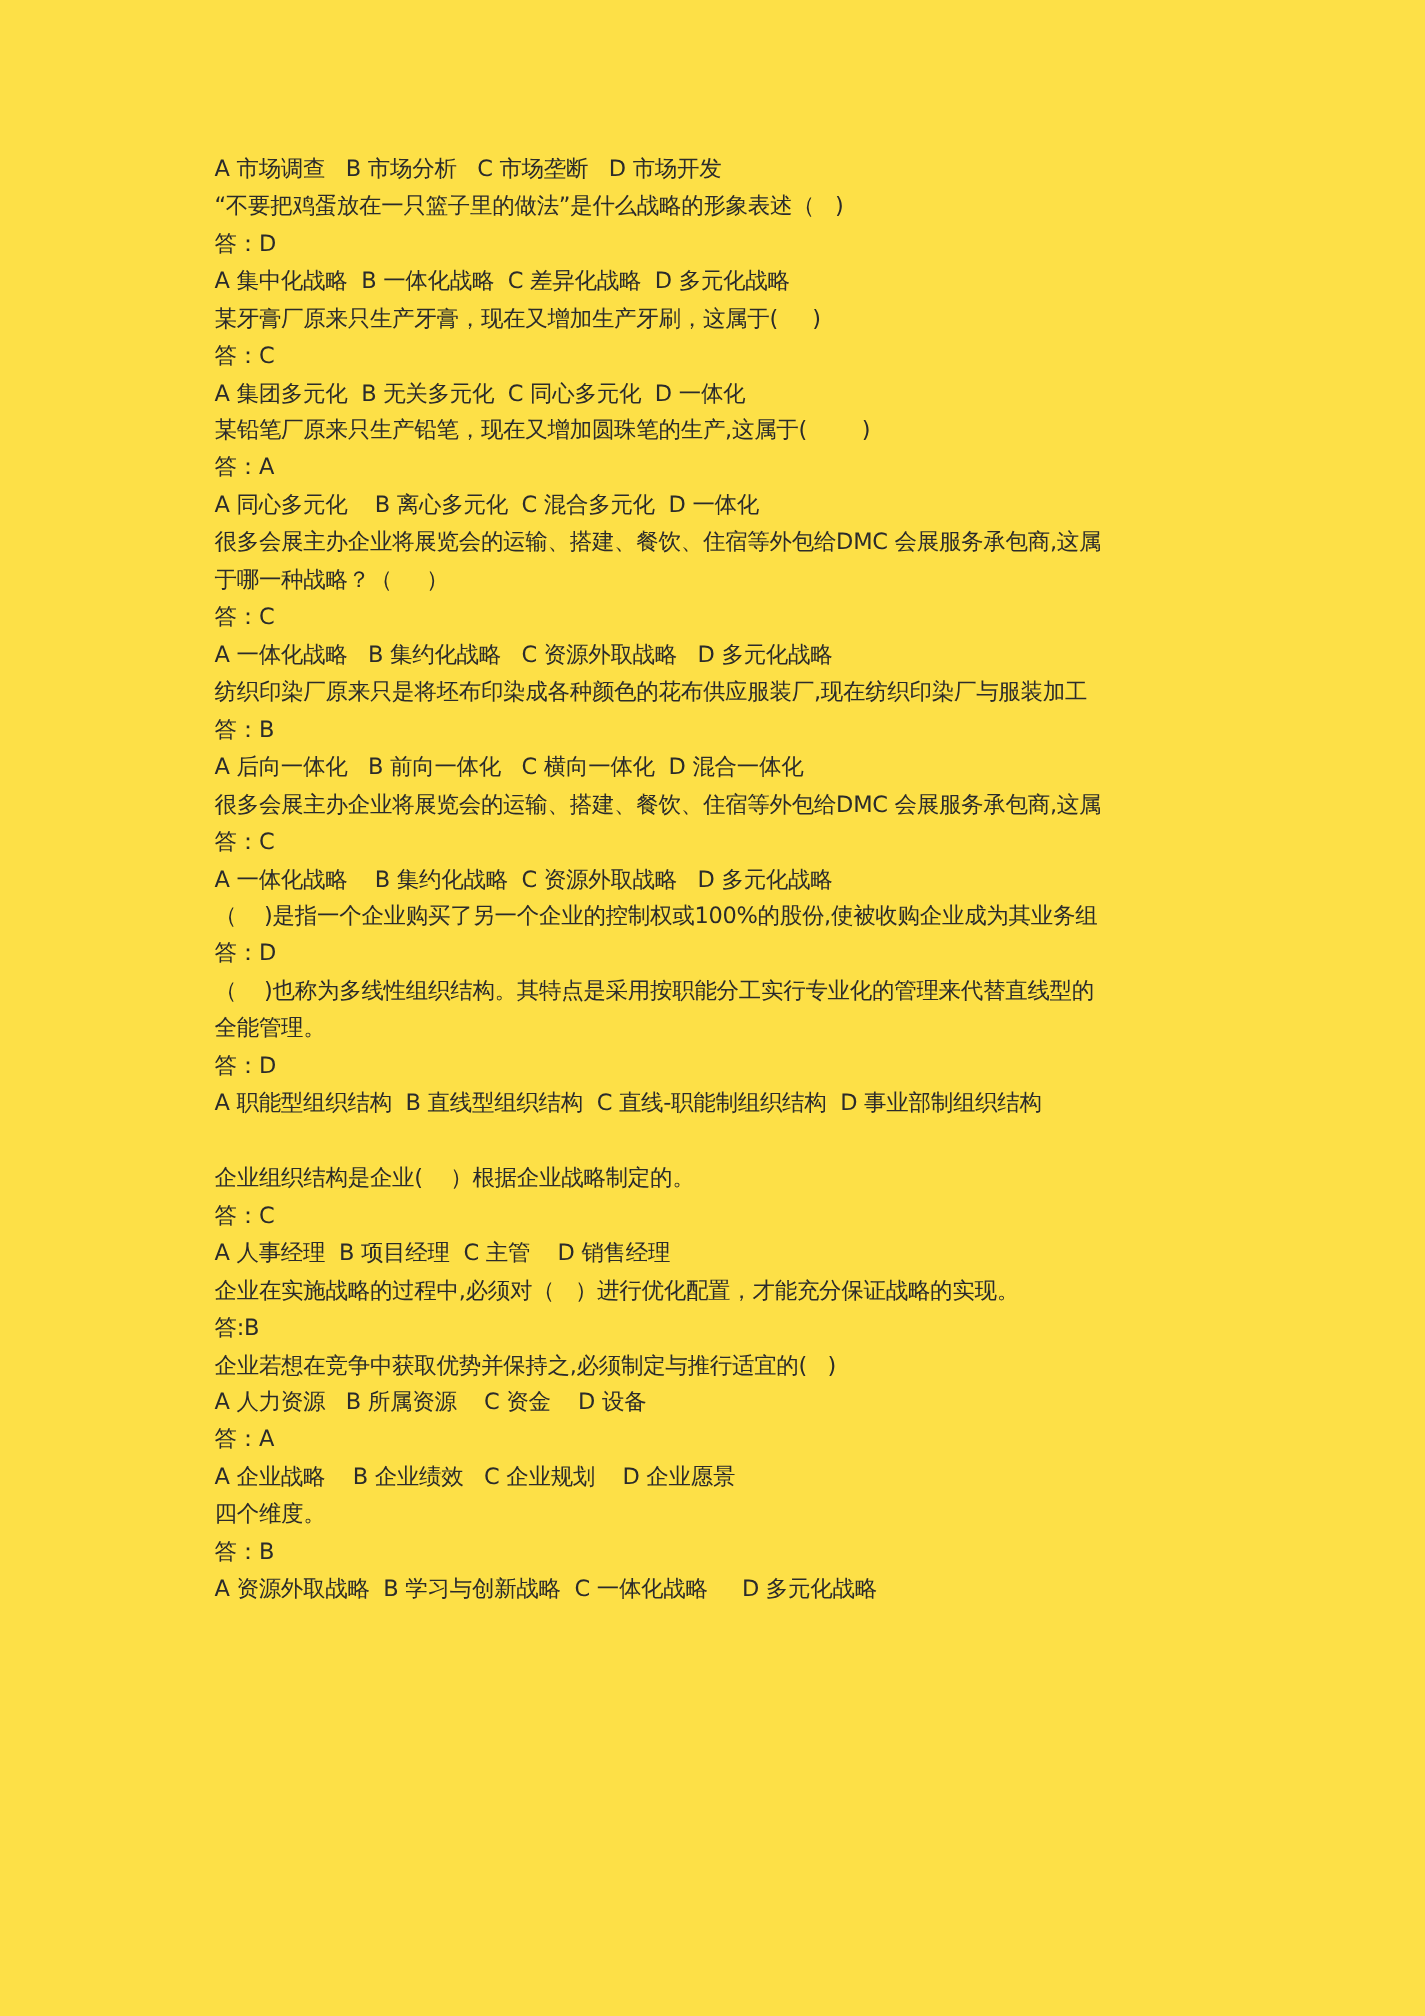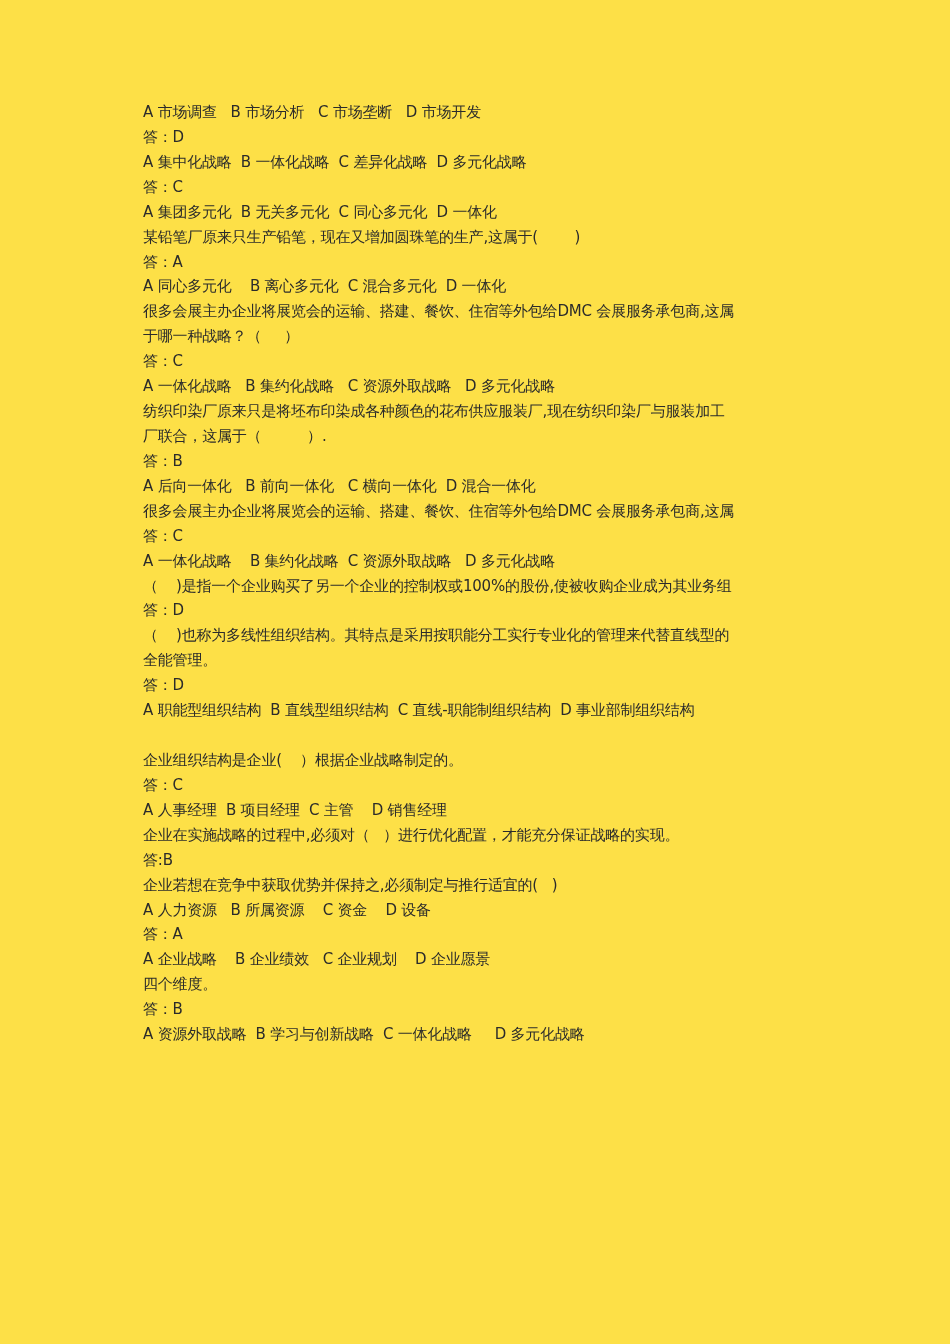--- a/index.html
+++ b/index.html
@@ -38,33 +38,34 @@
   }
   .line.blank { height: 24.93px; }
   .answer { color: #2b2b2b; }
 </style>
 </head>
 <body>
 
 <div class="page">
   <div class="content">
     <div class="line">A 市场调查   B 市场分析   C 市场垄断   D 市场开发</div>
+    <div class="line">“不要把鸡蛋放在一只篮子里的做法”是什么战略的形象表述（   )</div>
     <div class="line answer">答：D</div>
     <div class="line">A 集中化战略  B 一体化战略  C 差异化战略  D 多元化战略</div>
+    <div class="line">某牙膏厂原来只生产牙膏，现在又增加生产牙刷，这属于(     )</div>
     <div class="line answer">答：C</div>
     <div class="line">A 集团多元化  B 无关多元化  C 同心多元化  D 一体化</div>
     <div class="line">某铅笔厂原来只生产铅笔，现在又增加圆珠笔的生产,这属于(        )</div>
     <div class="line answer">答：A</div>
     <div class="line">A 同心多元化    B 离心多元化  C 混合多元化  D 一体化</div>
     <div class="line">很多会展主办企业将展览会的运输、搭建、餐饮、住宿等外包给DMC 会展服务承包商,这属</div>
     <div class="line">于哪一种战略？（     ）</div>
     <div class="line answer">答：C</div>
     <div class="line">A 一体化战略   B 集约化战略   C 资源外取战略   D 多元化战略</div>
     <div class="line">纺织印染厂原来只是将坯布印染成各种颜色的花布供应服装厂,现在纺织印染厂与服装加工</div>
-    <div class="line">厂联合，这属于（          ）.</div>
     <div class="line answer">答：B</div>
     <div class="line">A 后向一体化   B 前向一体化   C 横向一体化  D 混合一体化</div>
     <div class="line">很多会展主办企业将展览会的运输、搭建、餐饮、住宿等外包给DMC 会展服务承包商,这属</div>
     <div class="line answer">答：C</div>
     <div class="line">A 一体化战略    B 集约化战略  C 资源外取战略   D 多元化战略</div>
     <div class="line">（    )是指一个企业购买了另一个企业的控制权或100%的股份,使被收购企业成为其业务组</div>
     <div class="line answer">答：D</div>
     <div class="line">（    )也称为多线性组织结构。其特点是采用按职能分工实行专业化的管理来代替直线型的</div>
     <div class="line">全能管理。</div>
     <div class="line answer">答：D</div>

